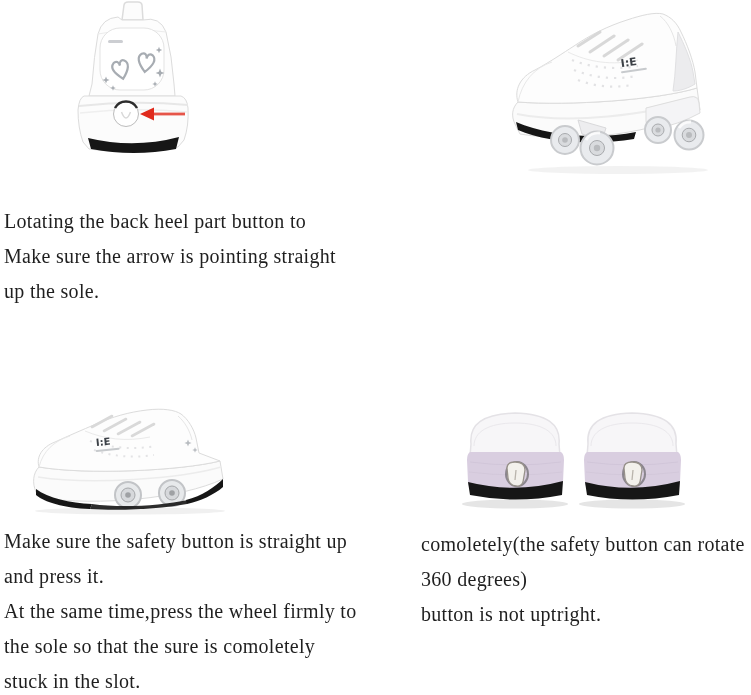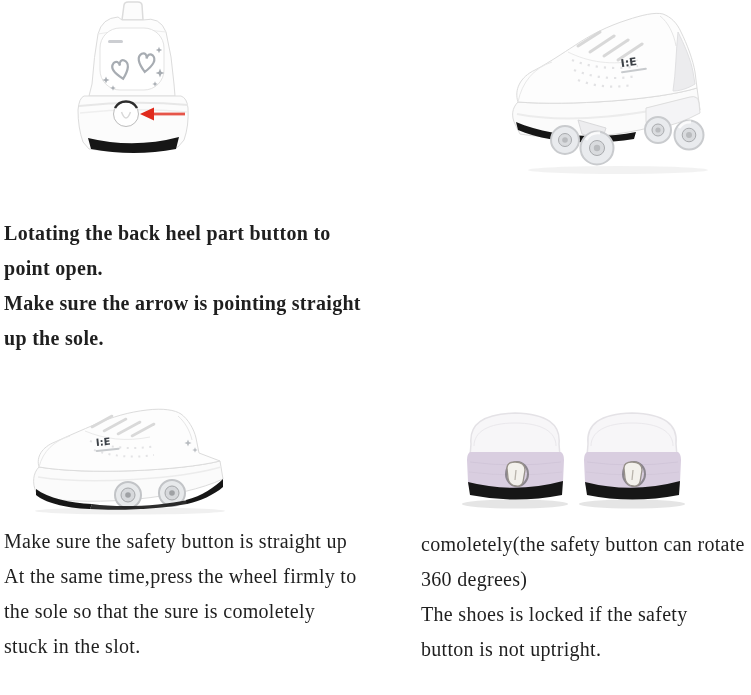--- a/index.html
+++ b/index.html
@@ -10,21 +10,21 @@
     color:var(--text-color,#1f1f1f);
     font-family:"Liberation Serif", serif;
     overflow:hidden;
   }
   .fig { position:absolute; }
   .fig svg { display:block; width:100%; height:100%; }
   .caption { position:absolute; font-size:20px; line-height:35px; letter-spacing:0.3px; }
   .cap-line { white-space:nowrap; }
 
   .fig-1 { left:58px;  top:0px;   width:152px; height:160px; }
-  .cap-1 { left:4px;   top:216px; width:370px;font-weight:bold; }
+  .cap-1 { left:4px;   top:204px; width:370px; }
   .fig-2 { left:508px; top:2px;   width:202px; height:175px; }
   .cap-2 { left:435px; top:205px; width:316px; }
   .fig-3 { left:30px;  top:405px; width:202px; height:110px; }
   .cap-3 { left:4px;   top:524px; width:375px; }
   .fig-4 { left:460px; top:408px; width:242px; height:102px; }
   .cap-4 { left:421px; top:527px; width:330px; }
 </style>
 </head>
 <body>
 
@@ -213,33 +213,32 @@
           <ellipse cx="54" cy="66" rx="11" ry="12" fill="none" stroke="#4a4a4a" stroke-width="2" opacity="0.55"></ellipse>
           <path d="M44,60 Q44,54 52,54 Q62,54 62,62 L60,74 Q58,79 53,78 Q46,77 45,70 Z" fill="#f3f1ec" stroke="#97918a" stroke-width="1.3"></path>
           <line x1="53" y1="62" x2="52" y2="72" stroke="#b9b4ac" stroke-width="1.3"></line>
         </g>
       </g>
     </svg>
   </figure>
 
   <div class="caption cap-1">
     <div class="cap-line">Lotating the back heel part button to</div>
-    <div class="cap-line">point open.</div>
     <div class="cap-line">Make sure the arrow is pointing straight</div>
     <div class="cap-line">up the sole.</div>
   </div>
 
 
   <div class="caption cap-3">
     <div class="cap-line">Make sure the safety button is straight up</div>
+    <div class="cap-line">and press it.</div>
     <div class="cap-line">At the same time,press the wheel firmly to</div>
     <div class="cap-line">the sole so that the sure is comoletely</div>
     <div class="cap-line">stuck in the slot.</div>
   </div>
 
   <div class="caption cap-4">
     <div class="cap-line">comoletely(the safety button can rotate</div>
     <div class="cap-line">360 degrees)</div>
-    <div class="cap-line">The shoes is locked if the safety</div>
     <div class="cap-line">button is not uptright.</div>
   </div>
 
 </div>
 
 </body></html>

